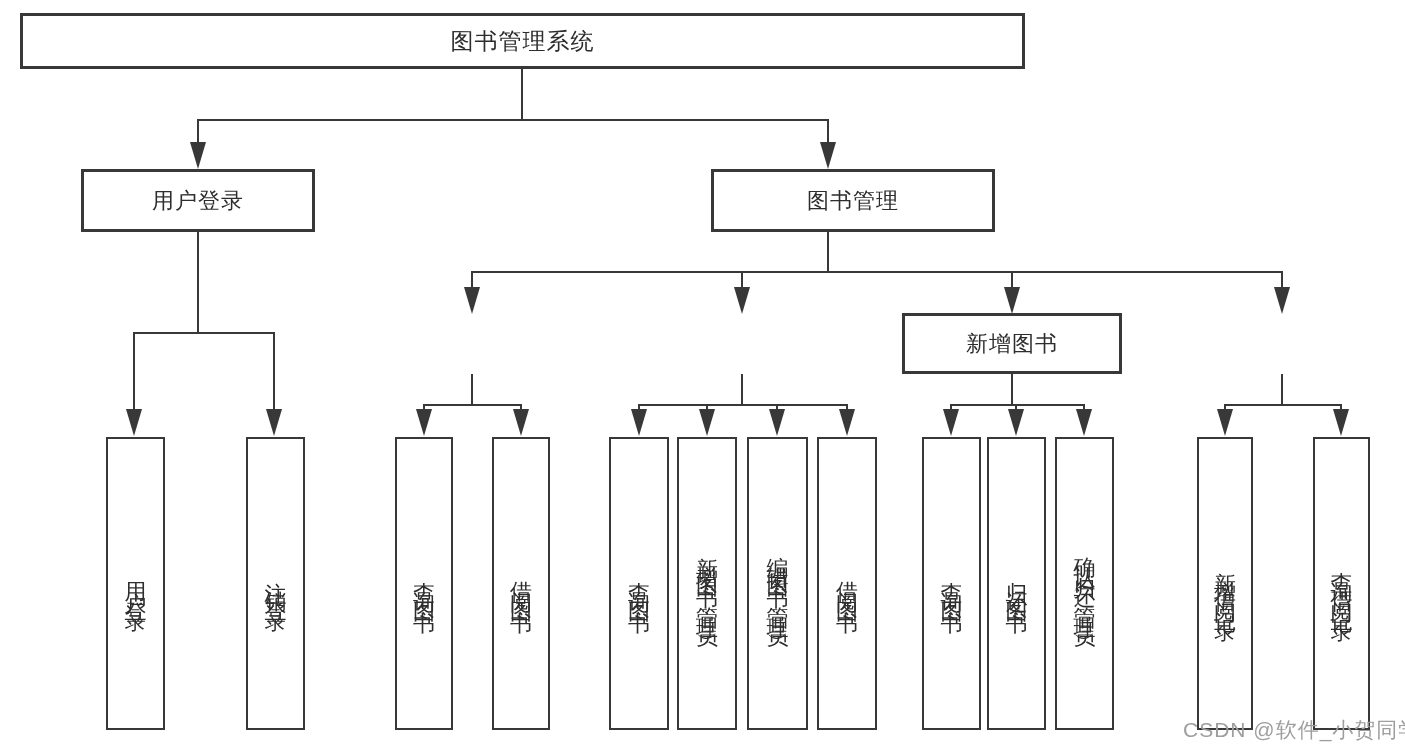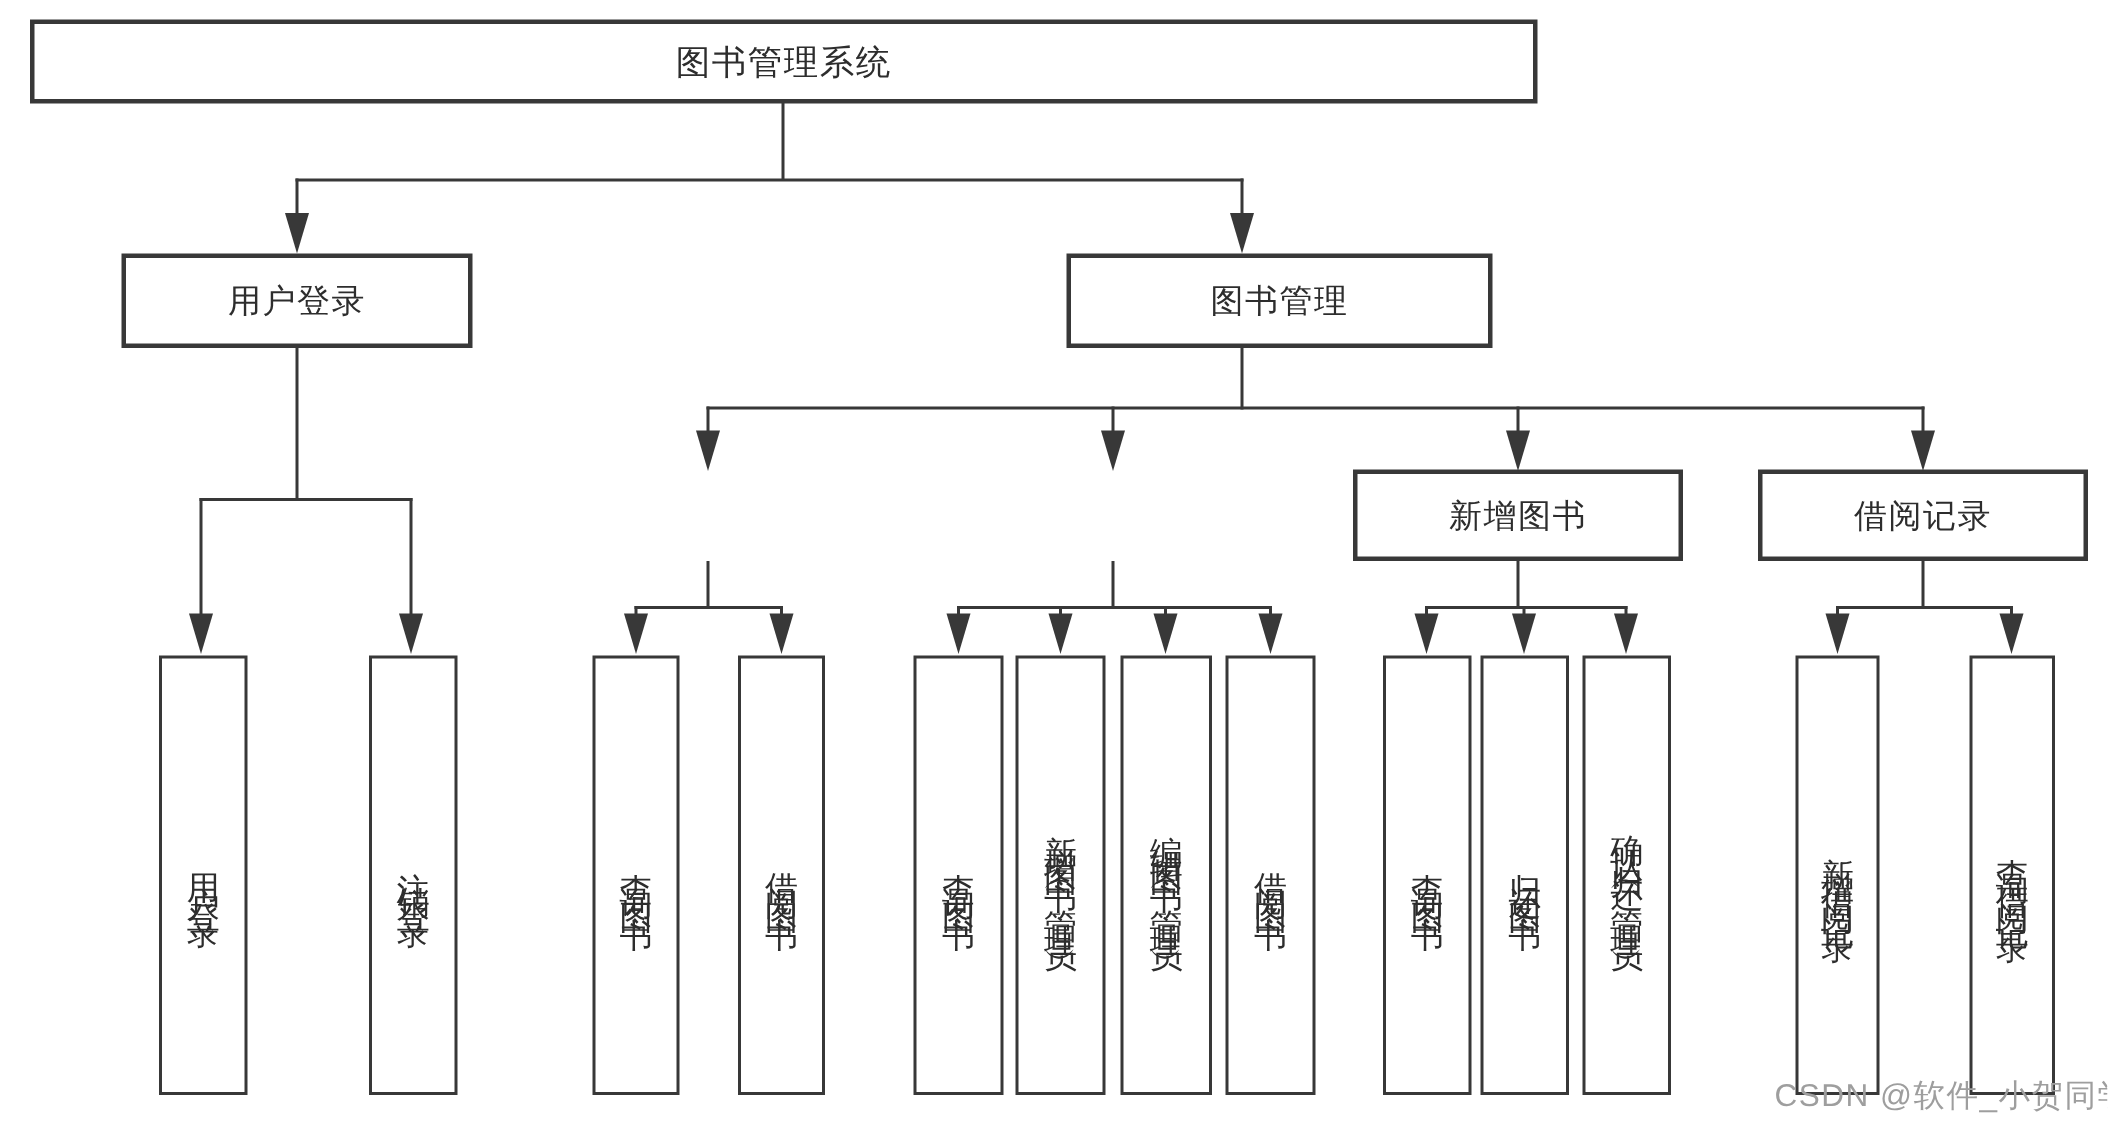--- a/index.html
+++ b/index.html
@@ -55,23 +55,20 @@
 
   <div class="box h-node" style="left:81px;top:169px;width:234px;height:63px">
     <span>用户登录</span>
   </div>
   <div class="box h-node" style="left:711px;top:169px;width:284px;height:63px">
     <span>图书管理</span>
   </div>
 
   <div class="box h-node" style="left:902px;top:313px;width:220px;height:61px">
     <span>新增图书</span>
-  </div>
-  <div class="box h-node" style="left:1172px;top:313px;width:220px;height:61px">
-    <span>借阅记录</span>
   </div>
 
   <div class="box leaf" style="left:106px;top:437px;width:59px;height:293px">
     <span class="vtext">用户登录</span>
   </div>
   <div class="box leaf" style="left:246px;top:437px;width:59px;height:293px">
     <span class="vtext">注销登录</span>
   </div>
 
   <div class="box leaf" style="left:395px;top:437px;width:58px;height:293px">

